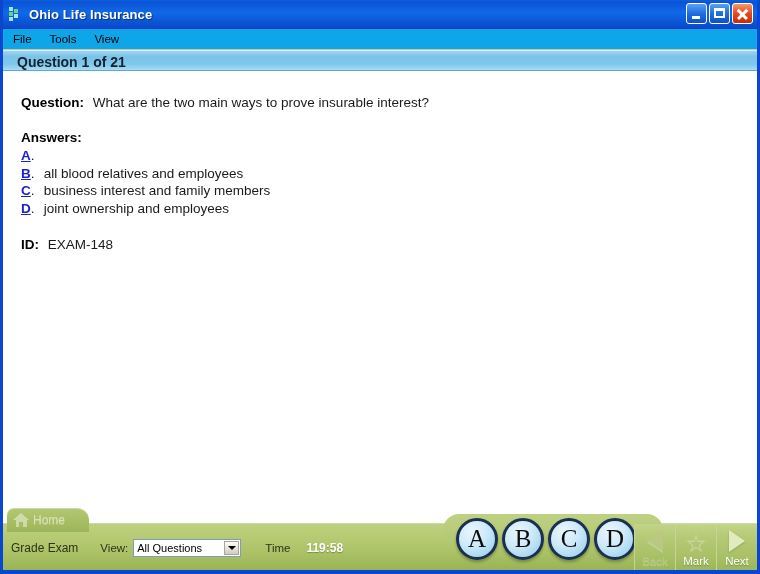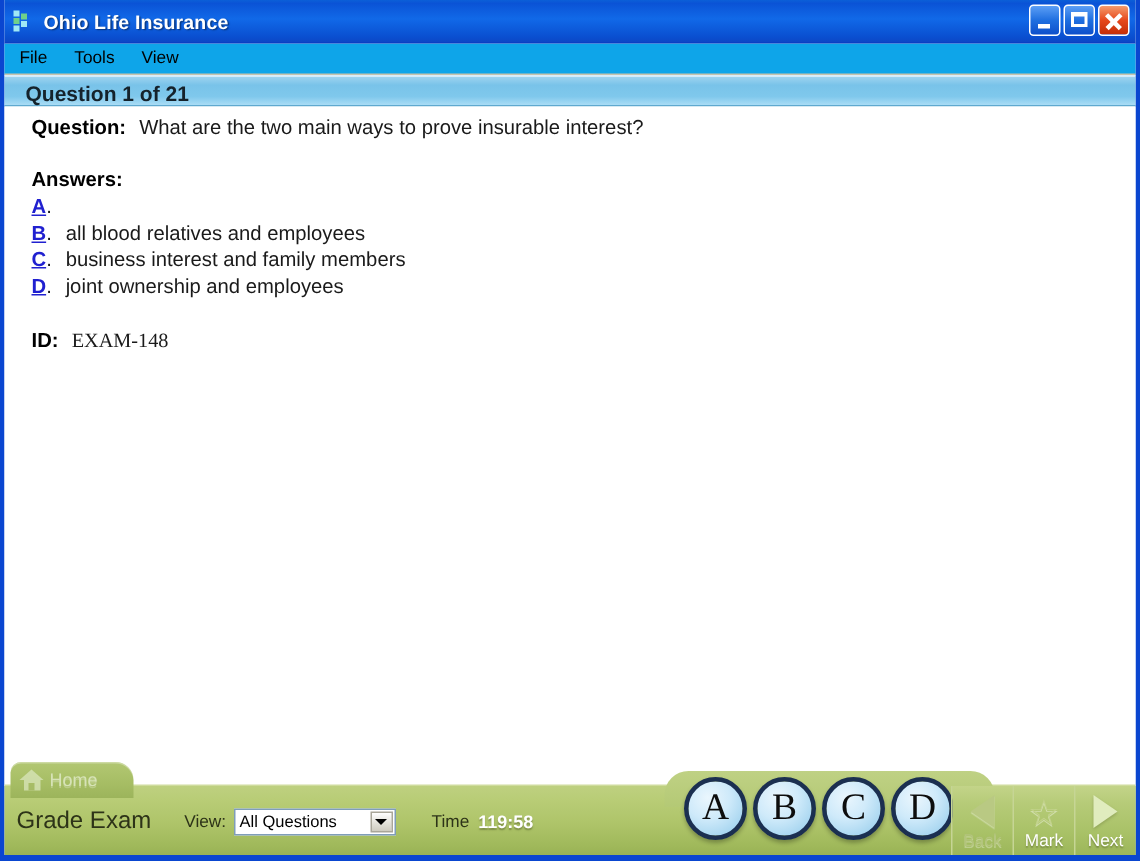--- a/index.html
+++ b/index.html
@@ -61,21 +61,21 @@
     display:flex;align-items:flex-end;justify-content:space-between;
     padding:0 14px 0 14px;
     font-size:14px;font-weight:bold;color:#15222b;
     box-sizing:border-box;
   }
 
   
   .content{
     position:absolute;left:0;right:0;top:71px;bottom:46px;
     background:#ffffff;
-    padding:4px 0 0 18px;
+    padding:22px 0 0 18px;
     box-sizing:border-box;
     overflow:hidden;
   }
   .row{font-size:13.5px;color:#1a1a1a;line-height:19px;}
   .lbl{font-weight:bold;color:#000;}
   .q-line{margin-bottom:18px;}
   .ans-head{font-weight:bold;font-size:13.5px;color:#000;margin-bottom:2px;}
   .ans-list{margin:0;padding:0;list-style:none;}
   .ans-item{font-size:13.5px;color:#1a1a1a;line-height:17.5px;display:flex;}
   .ans-key{
@@ -107,39 +107,39 @@
   .home-icon .roof{
     position:absolute;top:0;left:0;width:0;height:0;
     border-left:8px solid transparent;border-right:8px solid transparent;
     border-bottom:7px solid #dce8c0;
   }
   .home-icon .body{position:absolute;top:6px;left:2.5px;width:11px;height:8px;background:#dce8c0;}
   .home-icon .door{position:absolute;top:9px;left:6px;width:3.5px;height:5px;background:#a8bd68;}
   .home-label{font-size:12px;color:#d7e3b7;font-weight:normal;text-shadow:0 1px 0 rgba(255,255,255,.25);}
 
   .tb-left{position:absolute;left:8px;top:15px;display:flex;align-items:center;}
-  .grade-exam{font-size:16px;color:#2d3318;cursor:pointer;white-space:nowrap;}
+  .grade-exam{font-size:12px;color:#2d3318;cursor:pointer;white-space:nowrap;}
   .view-label{font-size:11.5px;color:#2d3318;margin-left:22px;margin-right:5px;}
   .select-box{
     width:108px;height:18px;background:#fff;
     border:1px solid #7f9db9;box-sizing:border-box;
     display:flex;align-items:center;justify-content:space-between;
     font-size:11px;color:#000;padding-left:3px;cursor:pointer;
   }
   .sel-arrow{
     width:15px;height:14px;margin-right:1px;
     background:linear-gradient(to bottom,#fefefe 0%,#e4e2da 55%,#cfccc0 100%);
     border:1px solid #a9a699;box-sizing:border-box;
     display:flex;align-items:center;justify-content:center;
   }
   .sel-arrow .tri{
     width:0;height:0;border-left:4px solid transparent;border-right:4px solid transparent;
     border-top:4px solid #000;
   }
-  .time-label{font-size:11.5px;color:#2d3318;margin-left:24px;margin-right:6px;}
+  .time-label{font-size:11.5px;color:#2d3318;margin-left:24px;margin-right:16px;}
   .time-val{font-size:12px;color:#ffffff;font-weight:bold;text-shadow:0 1px 1px rgba(80,90,40,.5);}
 
   
   .abcd{position:absolute;left:453px;top:-6px;display:flex;gap:4px;}
   .circ{
     width:42px;height:42px;border-radius:50%;
     background:radial-gradient(circle at 36% 30%, #eaf6fd 0%, #cfeafa 42%, #a8d6f0 78%, #8cc5e6 100%);
     border:3.5px solid #1b2f50;
     box-sizing:border-box;
     display:flex;align-items:center;justify-content:center;
@@ -250,21 +250,21 @@
         <span class="ans-key">D</span>
           <span class="ans-dot">.</span>
         <span class="ans-txt">joint ownership and employees</span>
       </li>
     </ul>
 
     <div class="gap-1"></div>
 
     <div class="row">
       <span class="lbl">ID:</span>
-      <span style="margin-left:5px;font-family:Liberation Serif, serif;">EXAM-148</span>
+      <span style="margin-left:5px;">EXAM-148</span>
     </div>
 
     <div class="gap-2"></div>
 
 
   </div>
 
   <div class="toolbar">
 
     <div class="home-tab">

